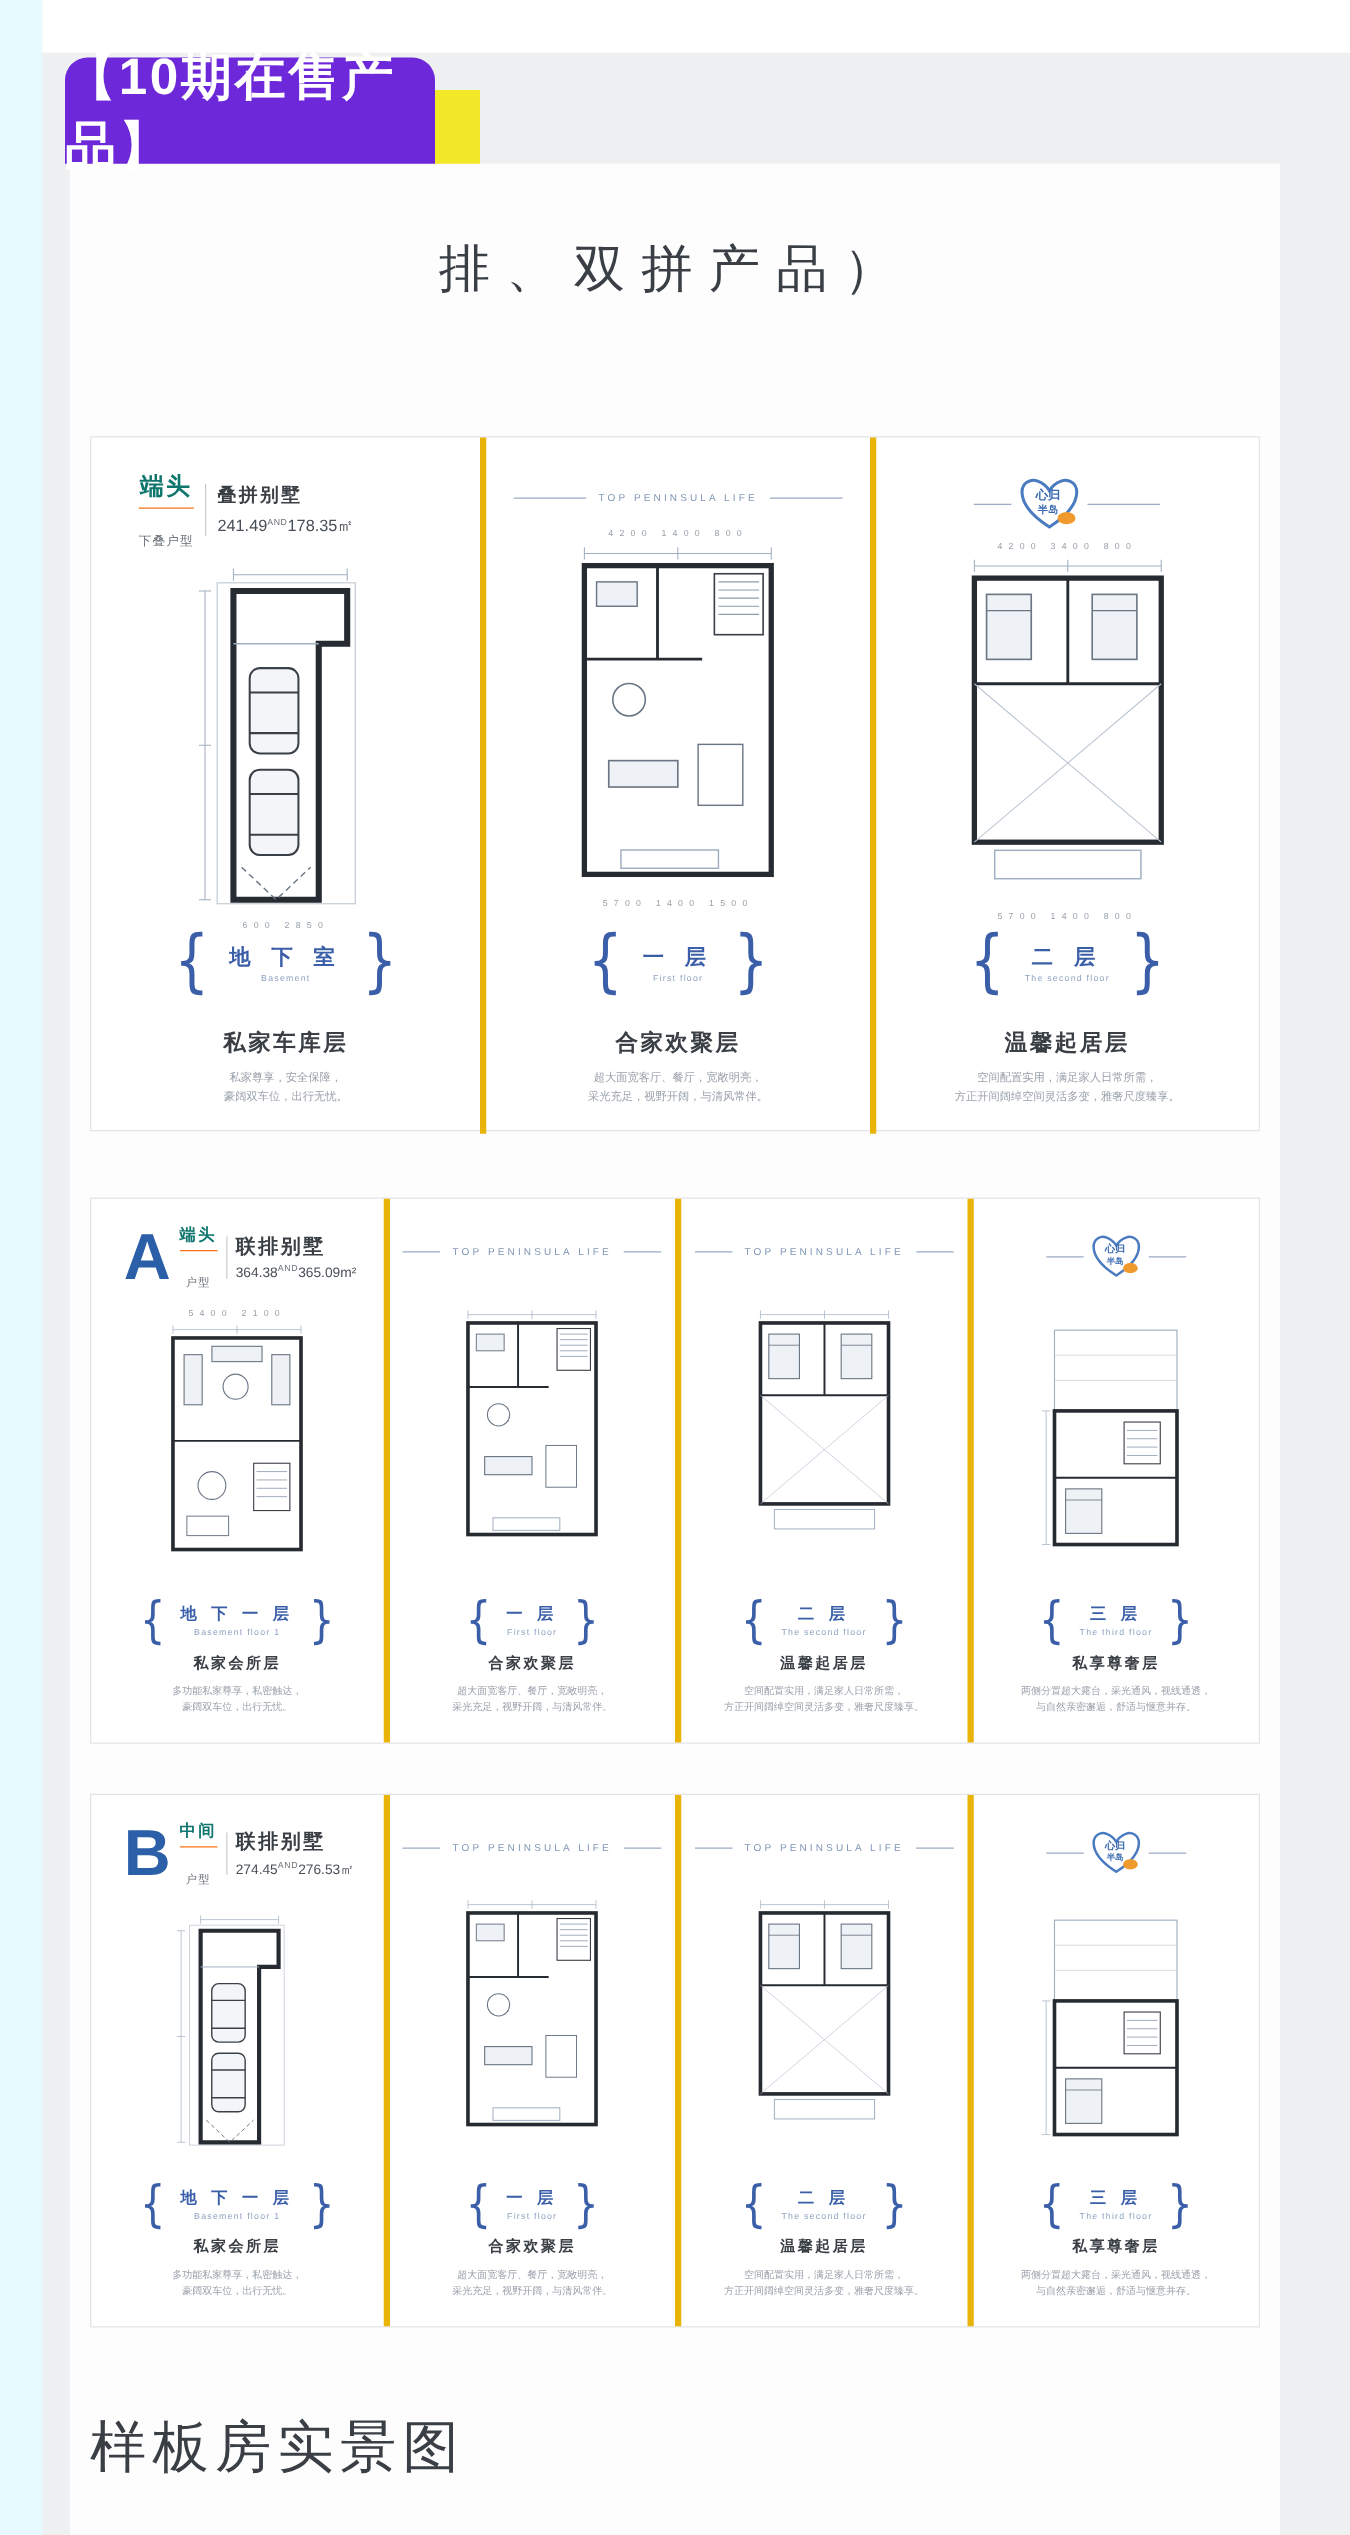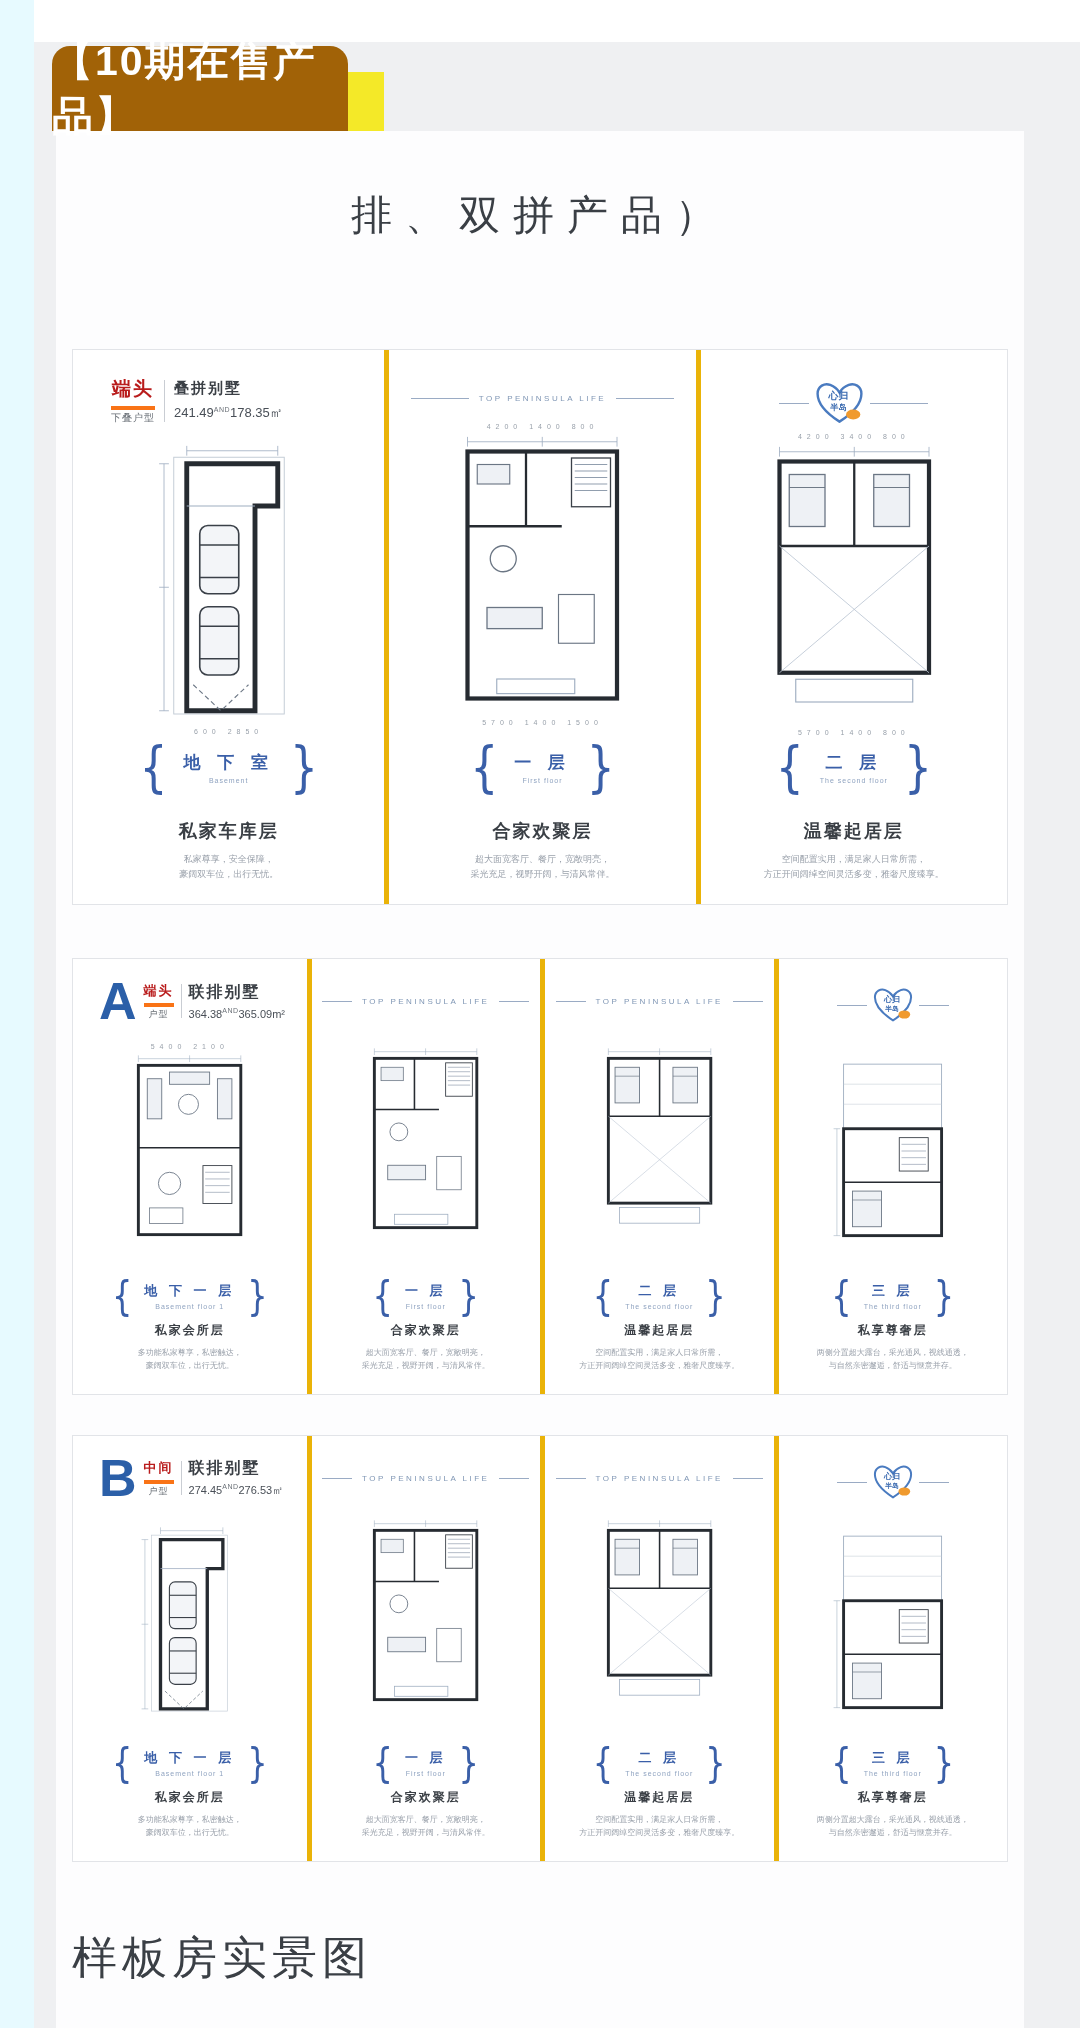--- a/index.html
+++ b/index.html
@@ -5,21 +5,21 @@
   html,body{margin:0;padding:0;}
   body{
     position:relative; width:1080px; height:2028px; overflow:hidden;
     background:#eff0f2; font-family:"Liberation Sans",sans-serif; color:#3a3f45;
   }
   .top-strip{position:absolute;top:0;left:0;width:1080px;height:42px;background:#ffffff;}
   .left-strip{position:absolute;top:0;left:0;width:34px;height:2028px;background:#e7faff;}
   .card{position:absolute;left:56px;top:131px;width:968px;height:1897px;background:#fdfdfe;}
 
   
-  .banner{position:absolute;left:52px;top:46px;width:296px;height:85px;background:#a16207;
+  .banner{position:absolute;left:52px;top:46px;width:296px;height:85px;background:#6d28d9;
     border-radius:18px 18px 0 0;display:flex;align-items:center;justify-content:center;z-index:3;}
   .banner-text{font-size:41px;font-weight:bold;color:#ffffff;letter-spacing:2px;}
   .yellow-accent{position:absolute;left:346px;top:72px;width:38px;height:59px;background:#f4e928;z-index:2;}
 
   
   .title{position:absolute;left:72px;top:182px;width:936px;font-size:41px;line-height:1.62;color:#3a3f45;}
   .title .line1{text-align:justify;text-align-last:justify;letter-spacing:2px;white-space:nowrap;display:flex;justify-content:space-between;}
   .title .line1 span{flex:none;}
   .title .line2{letter-spacing:13px;text-align:center;}
 
@@ -30,22 +30,22 @@
   .row3{top:1435px;height:427px;grid-template-columns:repeat(4,1fr);}
   .panel{position:relative;display:flex;flex-direction:column;align-items:center;
     border-left:5px solid #eab308;padding:0 8px 22px;box-sizing:border-box;min-width:0;}
   .panel:first-child{border-left:none;}
 
   
   .spec-header{align-self:flex-start;display:flex;align-items:center;gap:9px;margin:26px 0 0 30px;}
   .row2 .spec-header,.row3 .spec-header{margin:20px 0 0 18px;gap:7px;}
   .letter{font-size:52px;font-weight:bold;color:#2b5fa8;line-height:.85;}
   .tag-block{text-align:center;}
-  .tag{font-size:19px;font-weight:bold;letter-spacing:2px;color:#b91c1c;padding-bottom:4px;border-bottom:4px solid #f97316;}
-  .tag-sub{font-size:10px;color:#6a7077;margin-top:1px;letter-spacing:1px;}
+  .tag{font-size:19px;font-weight:bold;letter-spacing:2px;color:#0f766e;padding-bottom:4px;border-bottom:1px solid #f97316;}
+  .tag-sub{font-size:10px;color:#6a7077;margin-top:19px;letter-spacing:1px;}
   .row2 .tag,.row3 .tag{font-size:13px;padding-bottom:3px;}
   .row2 .tag-sub,.row3 .tag-sub{font-size:9px;}
   .vr{width:1px;height:42px;background:#c9cdd3;}
   .row2 .vr,.row3 .vr{height:34px;}
   .type-name{font-size:15px;font-weight:bold;letter-spacing:2px;color:#3a3f45;}
   .area{margin-top:6px;font-size:13px;color:#494f57;}
   .area .join{font-size:7px;vertical-align:super;letter-spacing:.5px;color:#6a7077;}
   .row2 .type-name,.row3 .type-name{font-size:16px;font-family:Liberation Mono, monospace;}
   .row2 .area,.row3 .area{font-size:11px;margin-top:4px;}
 

